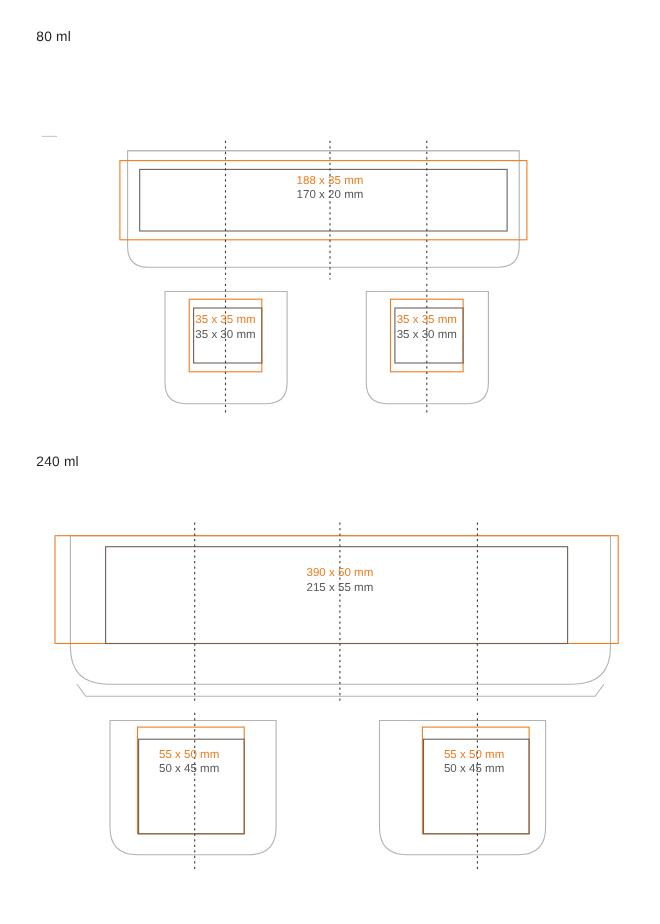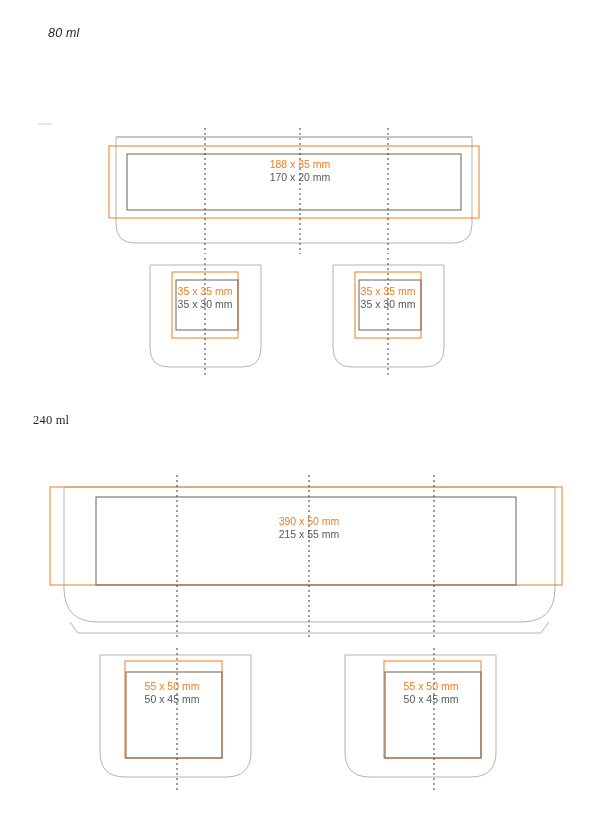--- a/index.html
+++ b/index.html
@@ -41,23 +41,23 @@
     display: block;
   }
   .label .grey {
     color: #58585a;
     display: block;
   }
 </style>
 </head>
 <body>
 
-<div class="section-title" style="left:48px; top:26px;font-style:italic;">80 ml</div>
+<div class="section-title" style="left:33px; top:26px;">80 ml</div>
 
-<div class="section-title" style="left:33px; top:413px;font-family:Liberation Serif, serif;">240 ml</div>
+<div class="section-title" style="left:33px; top:413px;">240 ml</div>
 
 <svg class="stage" viewBox="0 0 600 840" xmlns="http://www.w3.org/2000/svg">
 
   <g>
 
     <path d="M116,137 L472,137 L472,224 Q472,243 453,243 L135,243 Q116,243 116,224 Z" fill="none" stroke="#b3b3b3" stroke-width="1"></path>
     <path d="M116,137 L472,137" fill="none" stroke="#b3b3b3" stroke-width="1"></path>
 
     <rect x="109" y="146" width="370" height="72" fill="none" stroke="#ef7d20" stroke-width="1"></rect>
 

